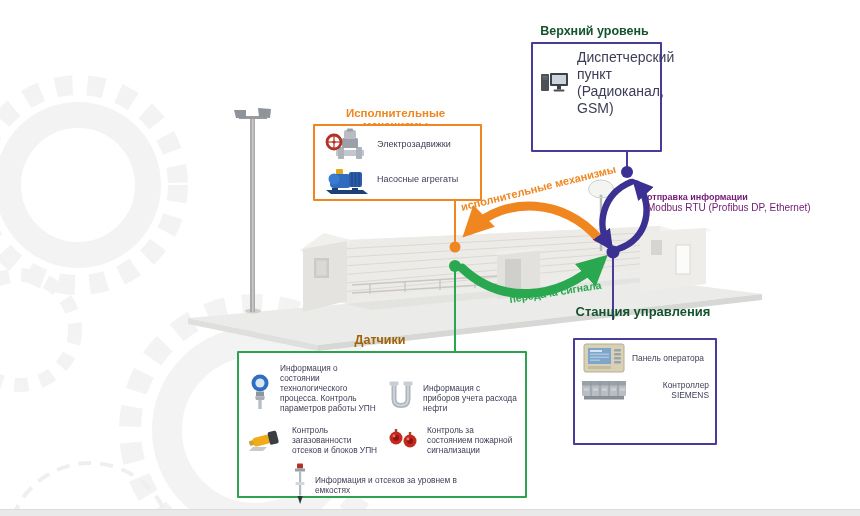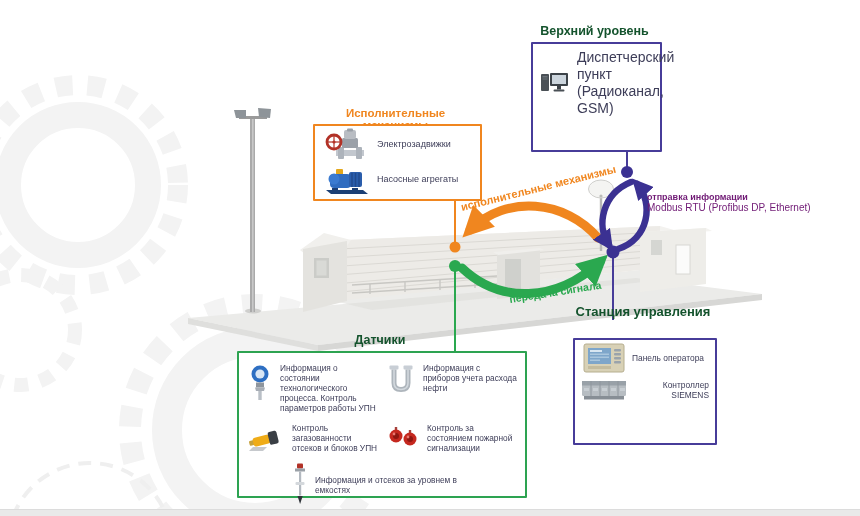--- a/index.html
+++ b/index.html
@@ -5,21 +5,21 @@
   html,body{margin:0;padding:0;background:#fff;}
   .stage{position:relative;width:860px;height:516px;background:#ffffff;overflow:hidden;
          font-family:"Liberation Sans",sans-serif;}
   .abs{position:absolute;}
   
   .page-title{left:95px;top:7px;font-size:20.5px;font-weight:bold;color:#3a2f91;letter-spacing:.2px;}
   
   .panel-label{font-weight:bold;text-align:center;}
   .lbl-indigo{color:#14532d;}
   .lbl-orange{color:#f0861f;}
-  .lbl-green{color:#14532d;}
+  .lbl-green{color:#a16207;}
   
   .panel{position:absolute;background:#ffffff;border-radius:1px;}
   .bd-indigo{border:2px solid #473c99;}
   .bd-orange{border:2px solid #f0861f;}
   .bd-green{border:2px solid #2da351;}
   .row{display:flex;align-items:center;}
   .row .ic{display:flex;justify-content:center;align-items:center;flex:0 0 auto;}
   .itm-txt{color:#3d3d58;line-height:1.22;}
   
   .upper-box{left:531px;top:42px;width:127px;height:106px;}
@@ -27,21 +27,21 @@
   .upper-box .ic{width:32px;}
   .upper-box .itm-txt{font-size:14px;padding-left:6px;}
   
   .act-box{left:313px;top:124px;width:165px;height:73px;}
   .act-box .row{margin:2px 6px 0 6px;height:33px;}
   .act-box .ic{width:50px;}
   .act-box .itm-txt{font-size:9px;padding-left:6px;}
   
   .sen-box{left:237px;top:351px;width:286px;height:143px;}
   .sen-grid{display:grid;grid-template-columns:1fr 1fr;column-gap:8px;row-gap:9px;padding:10px 8px 4px 8px;}
-  .cell{display:flex;align-items:flex-start;}
+  .cell{display:flex;align-items:flex-end;}
   .cell .ic{margin-top:1px;}
   .cell .itm-txt{font-size:8.3px;padding-left:7px;}
   .cell-center{grid-column:1 / -1;justify-self:center;align-items:center;width:180px;margin-top:-3px;}
   
   .sta-box{left:573px;top:338px;width:140px;height:103px;text-align:right;}
   .sta-box .row{margin:4px 6px 0 6px;height:28px;}
   .sta-box .ic{width:46px;}
   .sta-box .itm-txt{font-size:8.4px;padding-left:5px;}
   
   .info-flow{left:647px;top:192px;width:160px;color:#701a75;}

